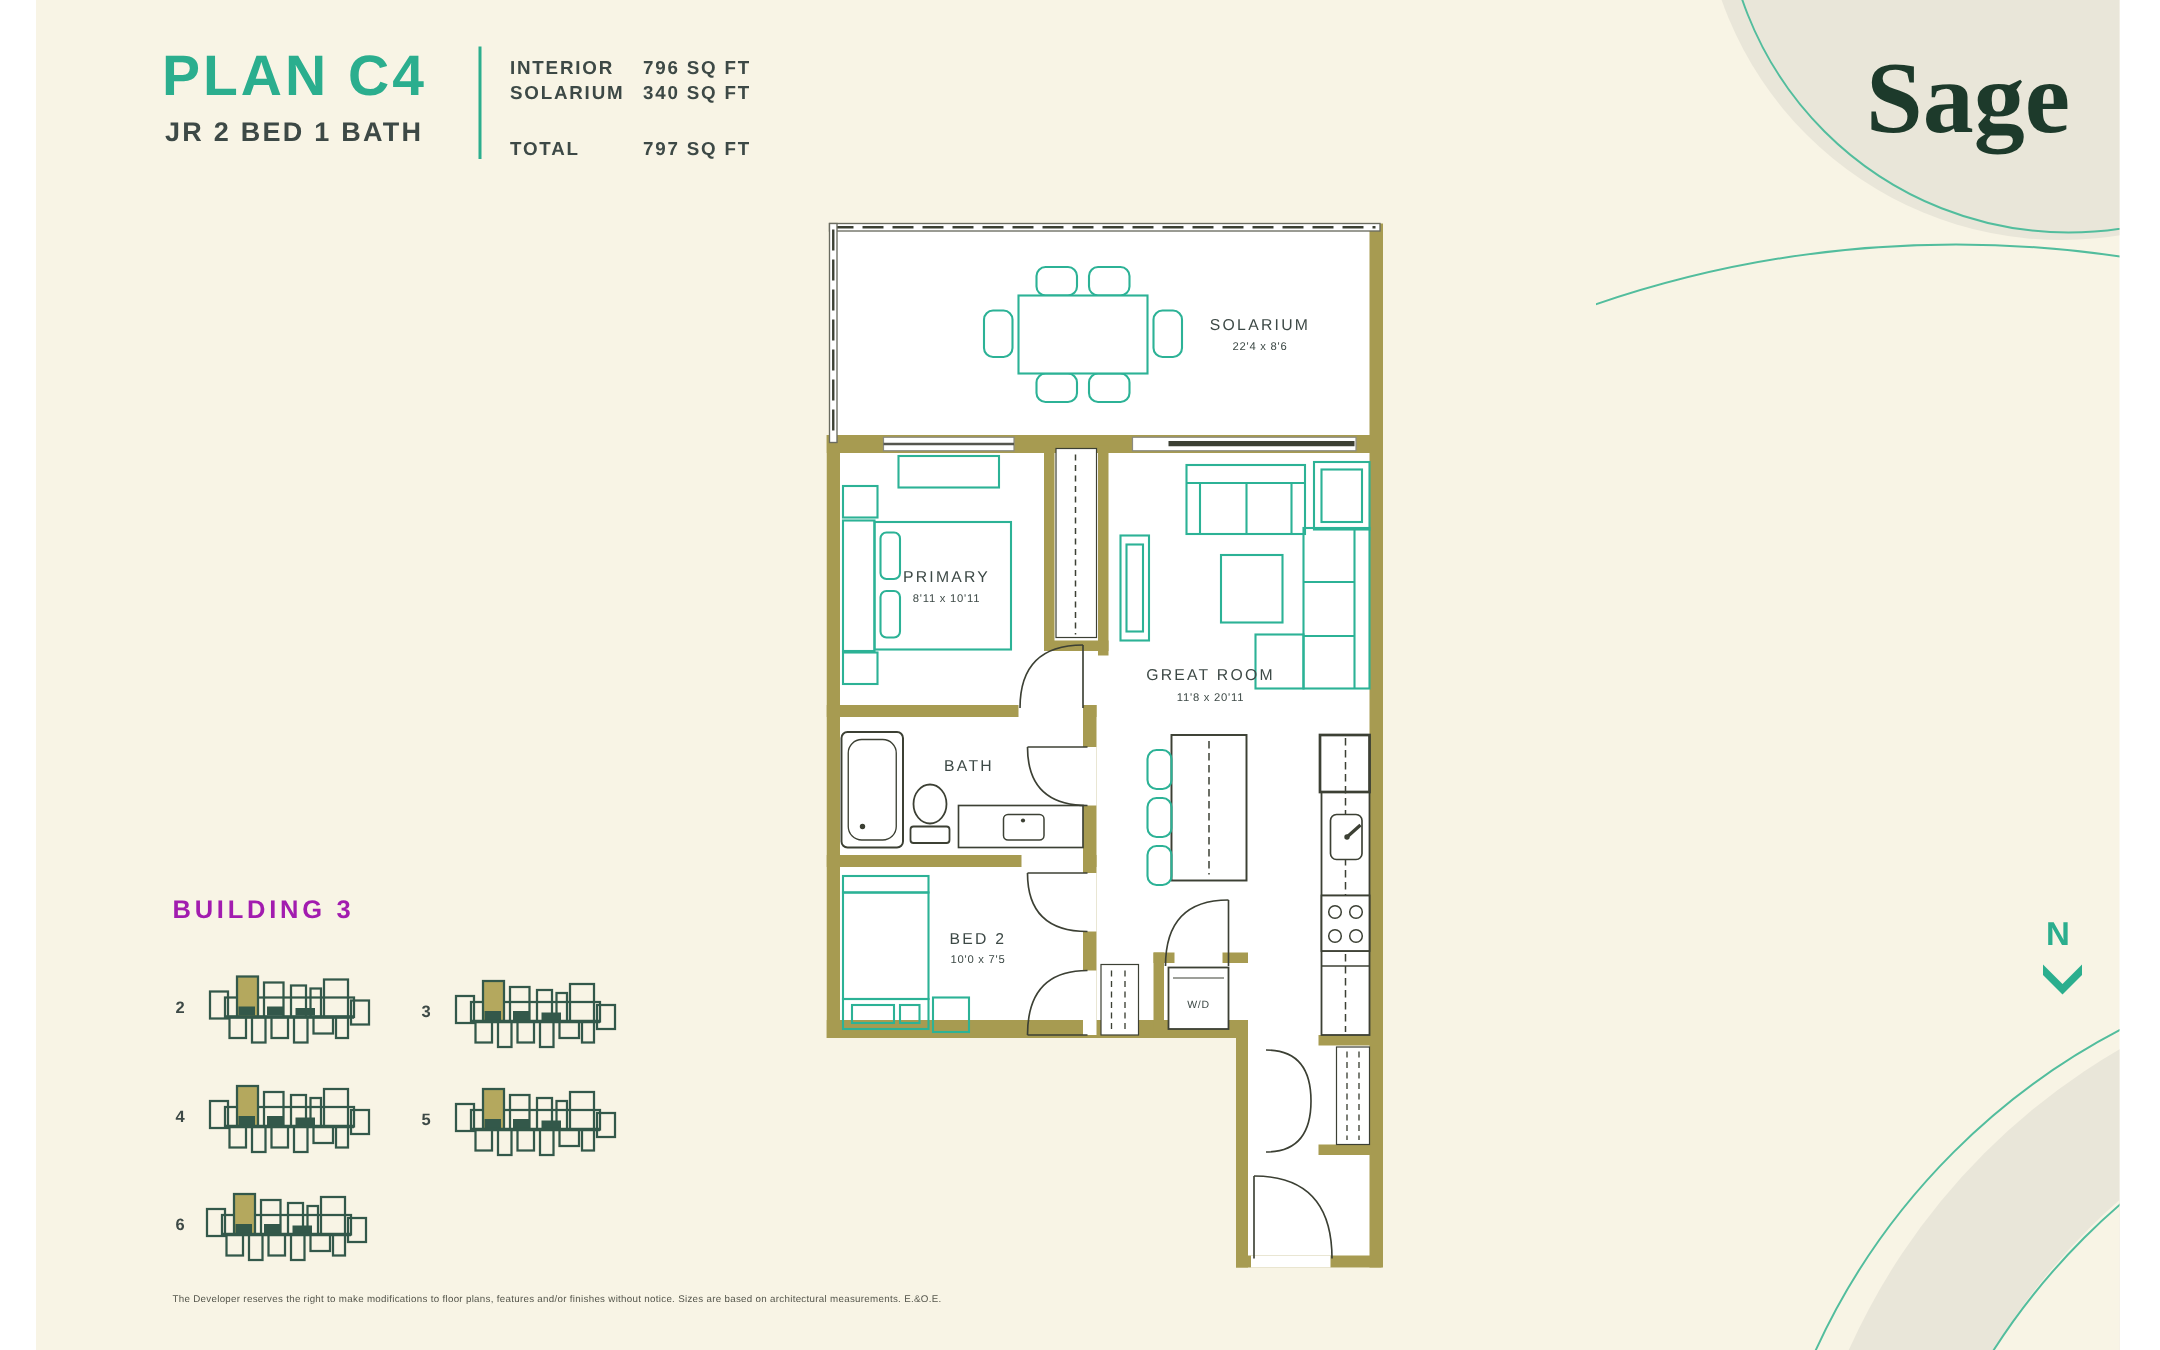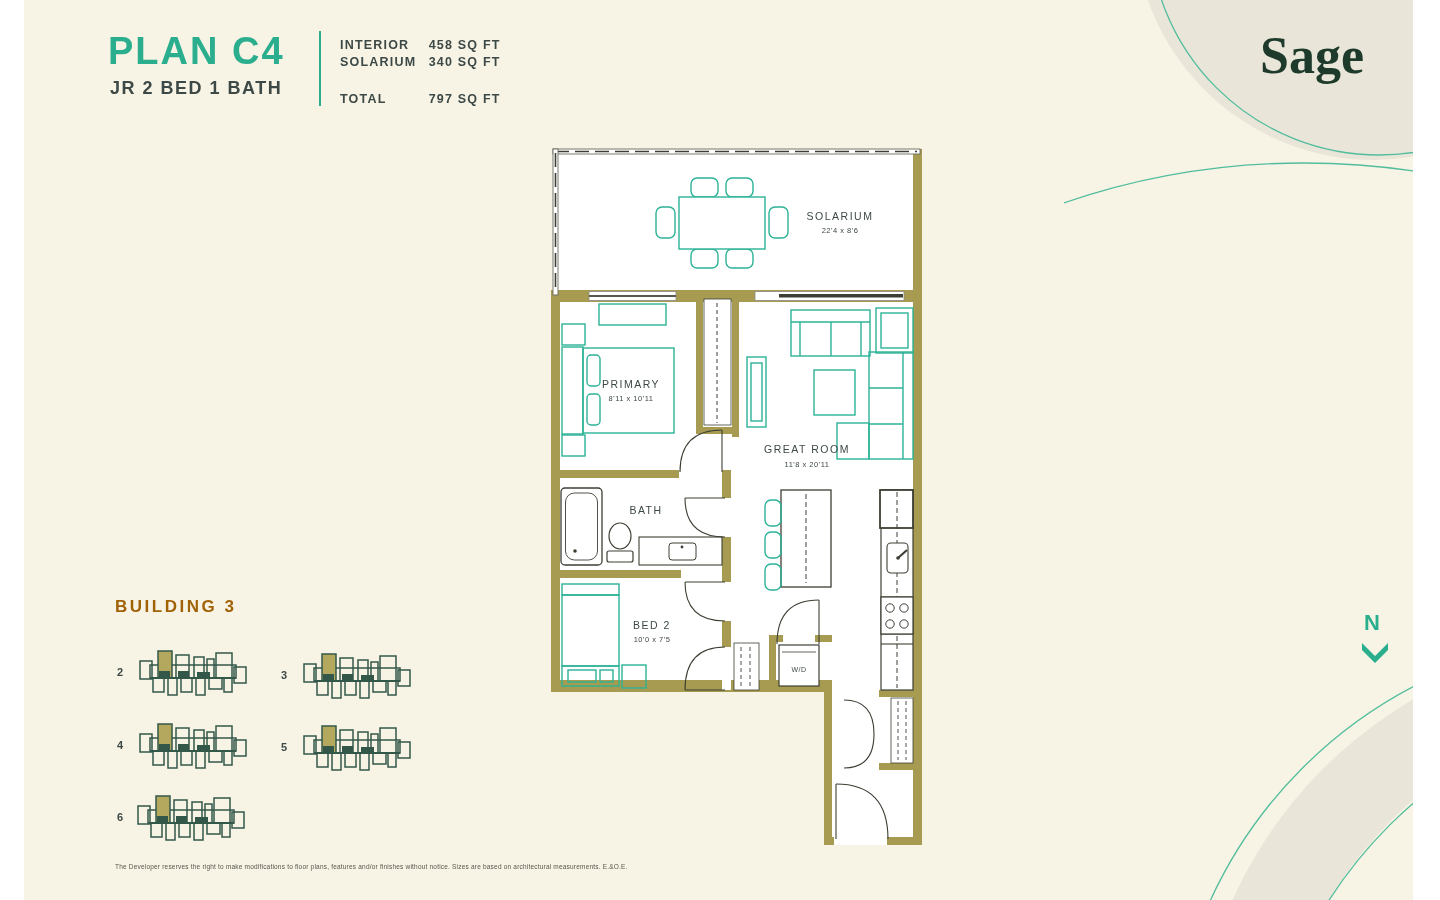--- a/index.html
+++ b/index.html
@@ -6,22 +6,22 @@
   .page{position:relative;width:1440px;height:900px;background:#ffffff;overflow:hidden;
         font-family:"Liberation Sans",sans-serif;}
   .canvas{position:absolute;left:0;top:0;width:1389px;height:900px;background:#f8f4e5;overflow:hidden;margin-left:24px;}
   .abs{position:absolute;}
   .plan-title{left:84px;top:30px;font-size:38px;font-weight:600;letter-spacing:2px;color:#2bae8e;}
   .plan-subtitle{left:86px;top:78px;font-size:18px;font-weight:bold;letter-spacing:1.5px;color:#3d4946;}
   .divider{left:295px;top:31px;width:2px;height:75px;background:#2bae8e;}
   .stat-row{left:316px;font-size:12.5px;font-weight:bold;letter-spacing:1.2px;color:#3d4946;white-space:nowrap;}
   .stat-row .lbl{display:inline-block;width:84px;}
   .brand{left:1218px;top:26px;width:140px;text-align:center;font-family:"Liberation Serif",serif;
-         font-weight:bold;font-size:52px;color:#1d3a2b;}
-  .bldg-title{left:91px;top:597px;font-size:17px;font-weight:600;letter-spacing:2.5px;color:#a16207;text-align:right;}
+         font-weight:bold;font-size:68px;color:#1d3a2b;}
+  .bldg-title{left:91px;top:597px;font-size:17px;font-weight:600;letter-spacing:2.5px;color:#a21caf;text-align:right;}
   .bldg-num{font-size:11px;font-weight:bold;color:#3d4946;}
   .compass-n{left:1340px;top:610px;font-size:22px;font-weight:bold;color:#2bae8e;}
   .disclaimer{left:91px;top:863px;font-size:6.5px;letter-spacing:0.2px;color:#55564c;}
   svg text{font-family:"Liberation Sans",sans-serif;}
 </style>
 </head>
 <body>
 
 <div class="page">
 <div class="canvas">
@@ -39,21 +39,21 @@
     <circle cx="640" cy="500" r="445" fill="none" stroke="#52bd9d" stroke-width="1.3"></circle>
   </svg>
 
   <div class="abs plan-title">PLAN C4</div>
   <div class="abs plan-subtitle">JR 2 BED 1 BATH</div>
   <div class="abs divider"></div>
 
   <div class="abs">
     <div class="abs stat-row" style="top:38px">
       <span class="lbl">INTERIOR</span>
-      <span>458 SQ FT</span>
+      <span>796 SQ FT</span>
     </div>
     <div class="abs stat-row" style="top:55px">
       <span class="lbl">SOLARIUM</span>
       <span>340 SQ FT</span>
     </div>
     <div class="abs stat-row" style="top:92px">
       <span class="lbl">TOTAL</span>
       <span>797 SQ FT</span>
     </div>
   </div>

